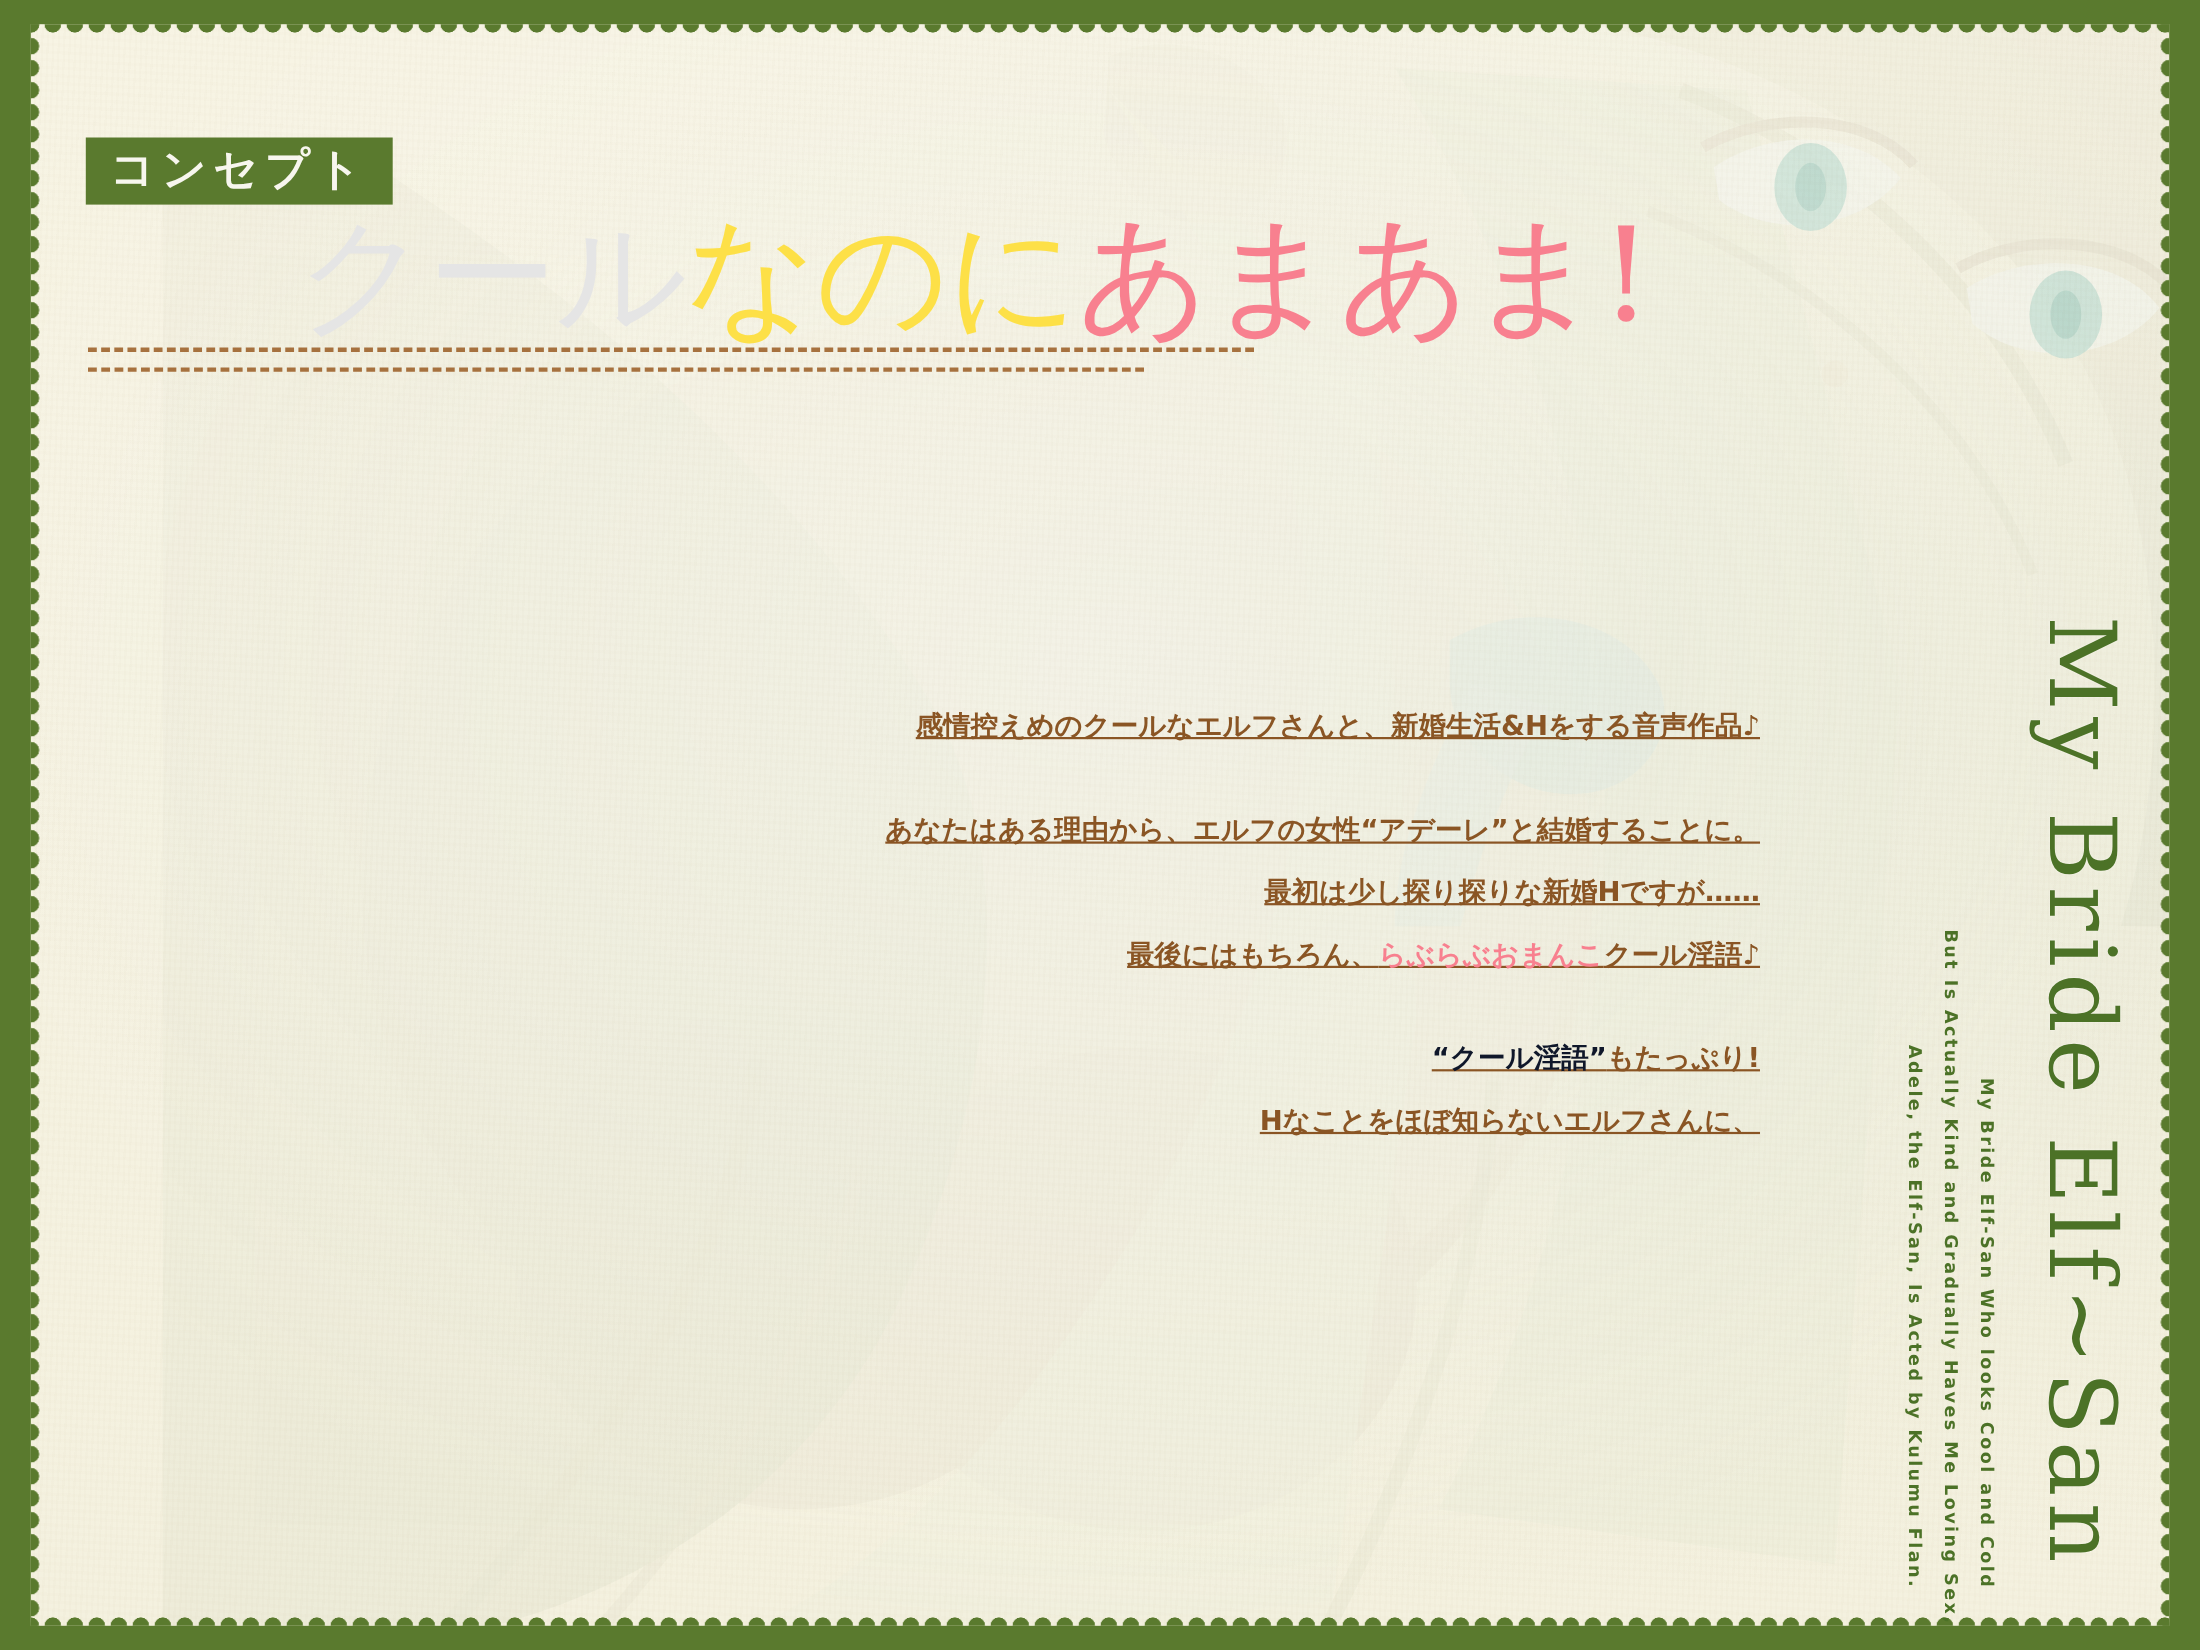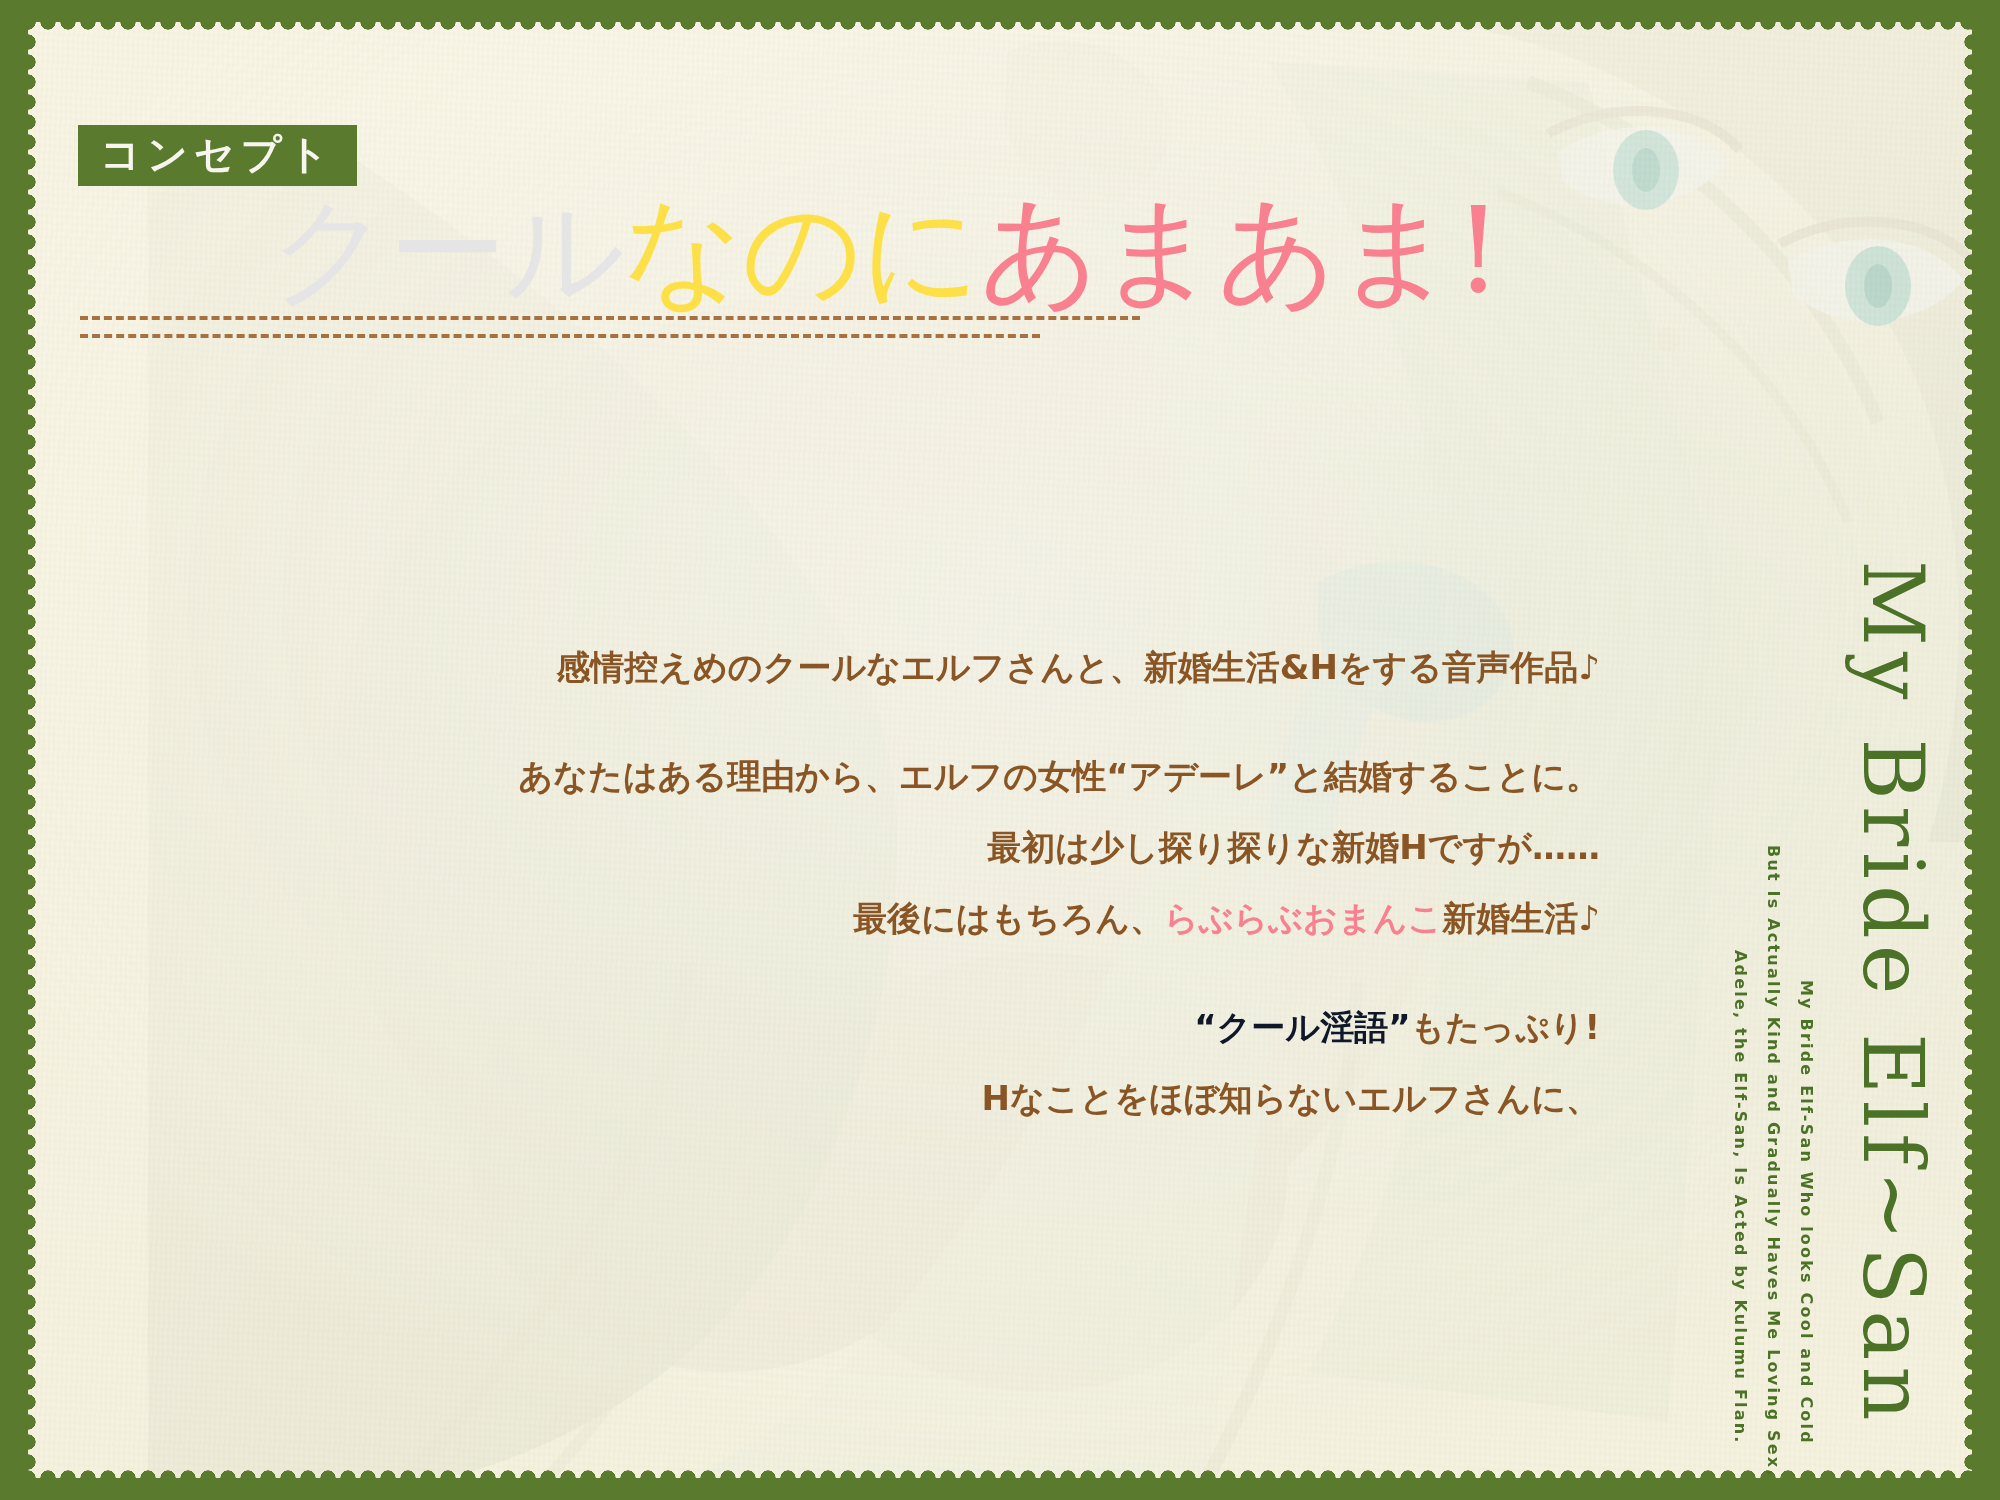--- a/index.html
+++ b/index.html
@@ -86,21 +86,22 @@
     margin:6px 0 14px 0;
   }
   .rule.r1{width:1060px;}
   .rule.r2{width:960px;}
 
   .body{
     position:absolute;left:100px;top:640px;width:1500px;
     color:#8a5524;
     font-family:"DejaVu Sans","Liberation Sans",sans-serif;
     font-weight:bold;
-    font-size:34px;
+    font-size:25px;
+    text-decoration:underline;
   }
   .para{margin-bottom:54px;}
   .para:last-child{margin-bottom:0;}
   .bl{line-height:1.62;white-space:nowrap;}
   .bl + .bl{margin-top:16px;}
   .hi-pink{color:#f8808f;}
   .hi-green{color:#0f172a;}
 
   
   .vtitle{
@@ -216,21 +217,21 @@
 
     <div class="body">
 
       <div class="para">
         <div class="bl">感情控えめのクールなエルフさんと、新婚生活&amp;Hをする音声作品♪</div>
       </div>
 
       <div class="para">
         <div class="bl">あなたはある理由から、エルフの女性“アデーレ”と結婚することに。</div>
         <div class="bl">最初は少し探り探りな新婚Hですが……</div>
-        <div class="bl"><span>最後にはもちろん、</span><span class="hi-pink">らぶらぶおまんこ</span><span>新婚生活♪</span></div>
+        <div class="bl"><span>最後にはもちろん、</span><span class="hi-pink">らぶらぶおまんこ</span><span>クール淫語♪</span></div>
       </div>
 
       <div class="para">
         <div class="bl"><span class="hi-green">“クール淫語”</span><span>もたっぷり!</span></div>
         <div class="bl">Hなことをほぼ知らないエルフさんに、</div>
       </div>
 
     </div>
 
     <div class="vtitle">My Bride Elf~San</div>

